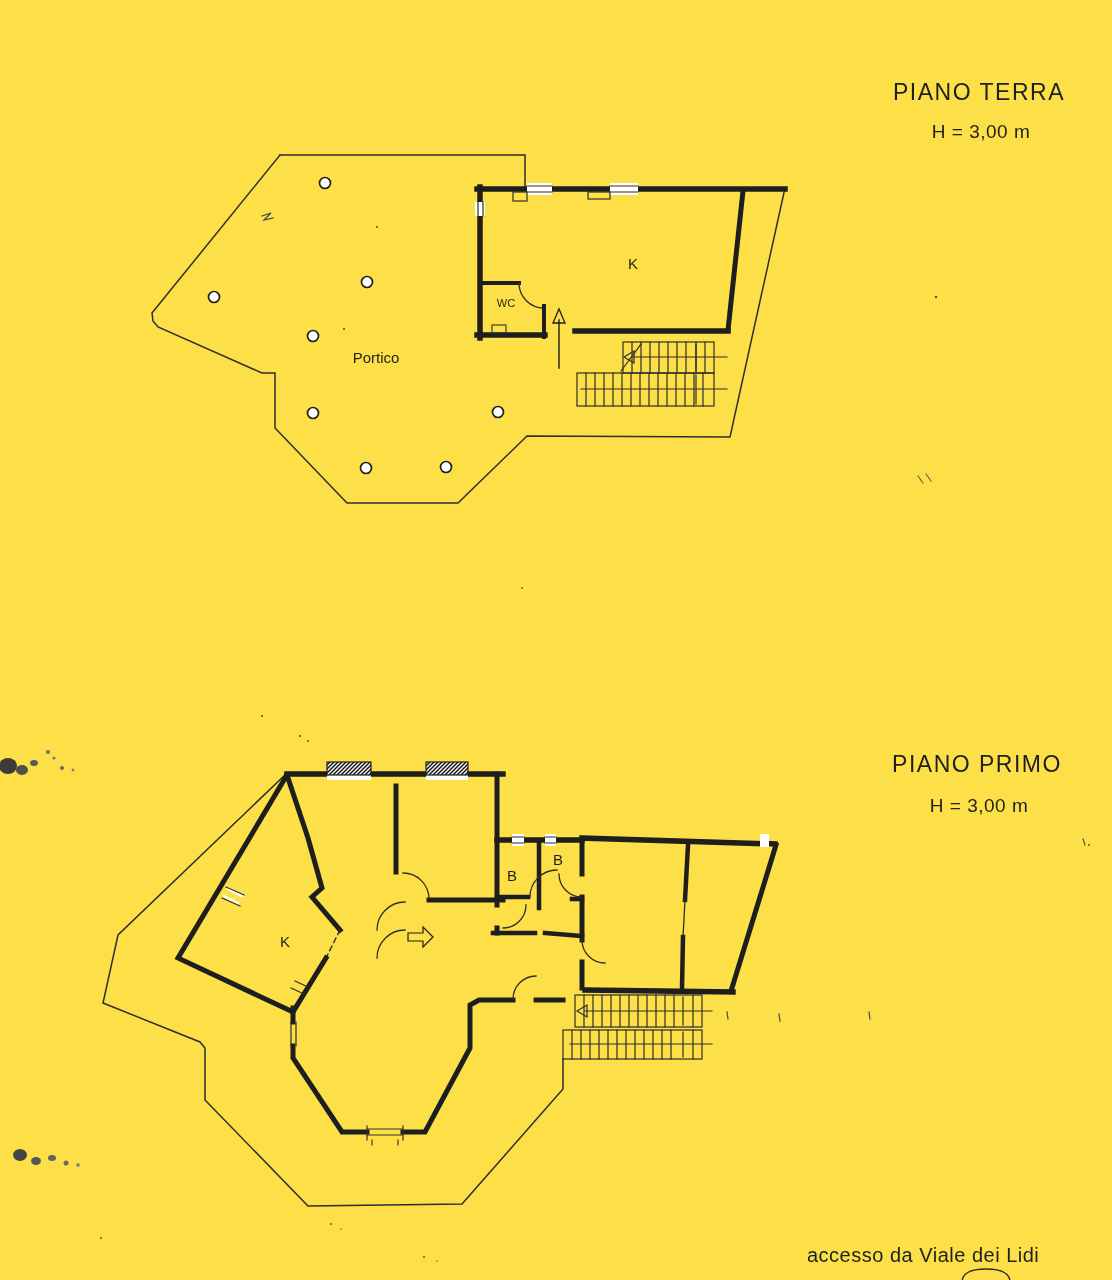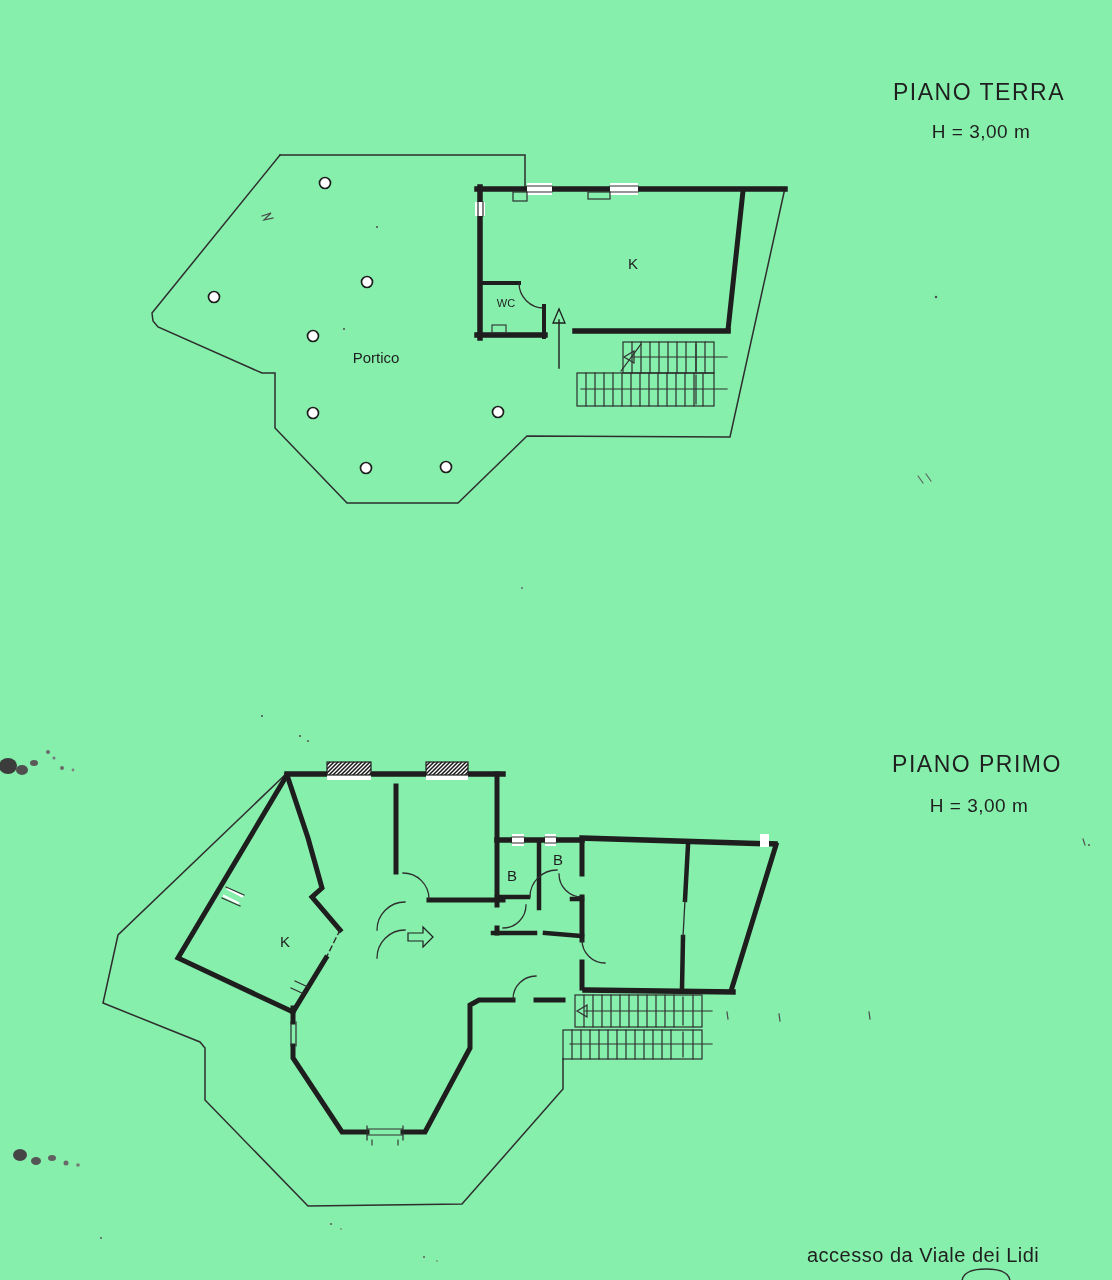--- a/index.html
+++ b/index.html
@@ -1,20 +1,20 @@
 <!DOCTYPE html>
 <html><head>
 <meta charset="utf-8">
 <style>
   html,body{margin:0;padding:0;background:#e8e8e8;}
   .page{
     position:relative;
     width:1112px;height:1280px;
     margin:0 auto;
-    background:#86efac;
+    background:#fde047;
     overflow:hidden;
     font-family:"Liberation Sans", sans-serif;
   }
   svg{position:absolute;top:0;left:0;}
   text{fill:#1f1f1f;}
   .title{font-size:23px;letter-spacing:1.5px;}
   .subtitle{font-size:19px;letter-spacing:0.5px;}
   .room-label{font-size:15px;}
   .room-label-sm{font-size:11px;}
   .footer-note{font-size:20px;letter-spacing:0.5px;}

